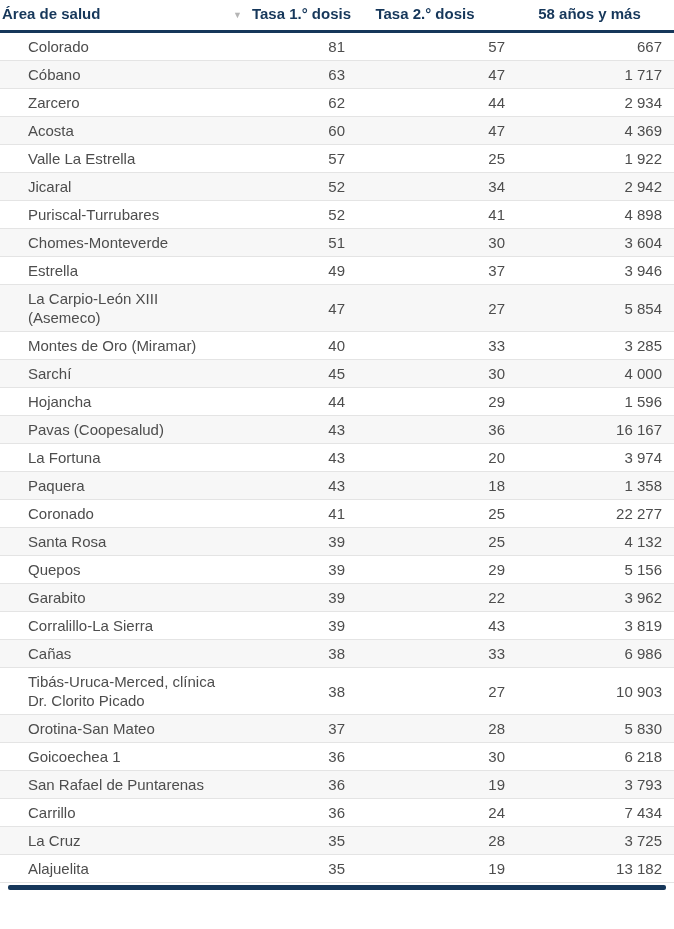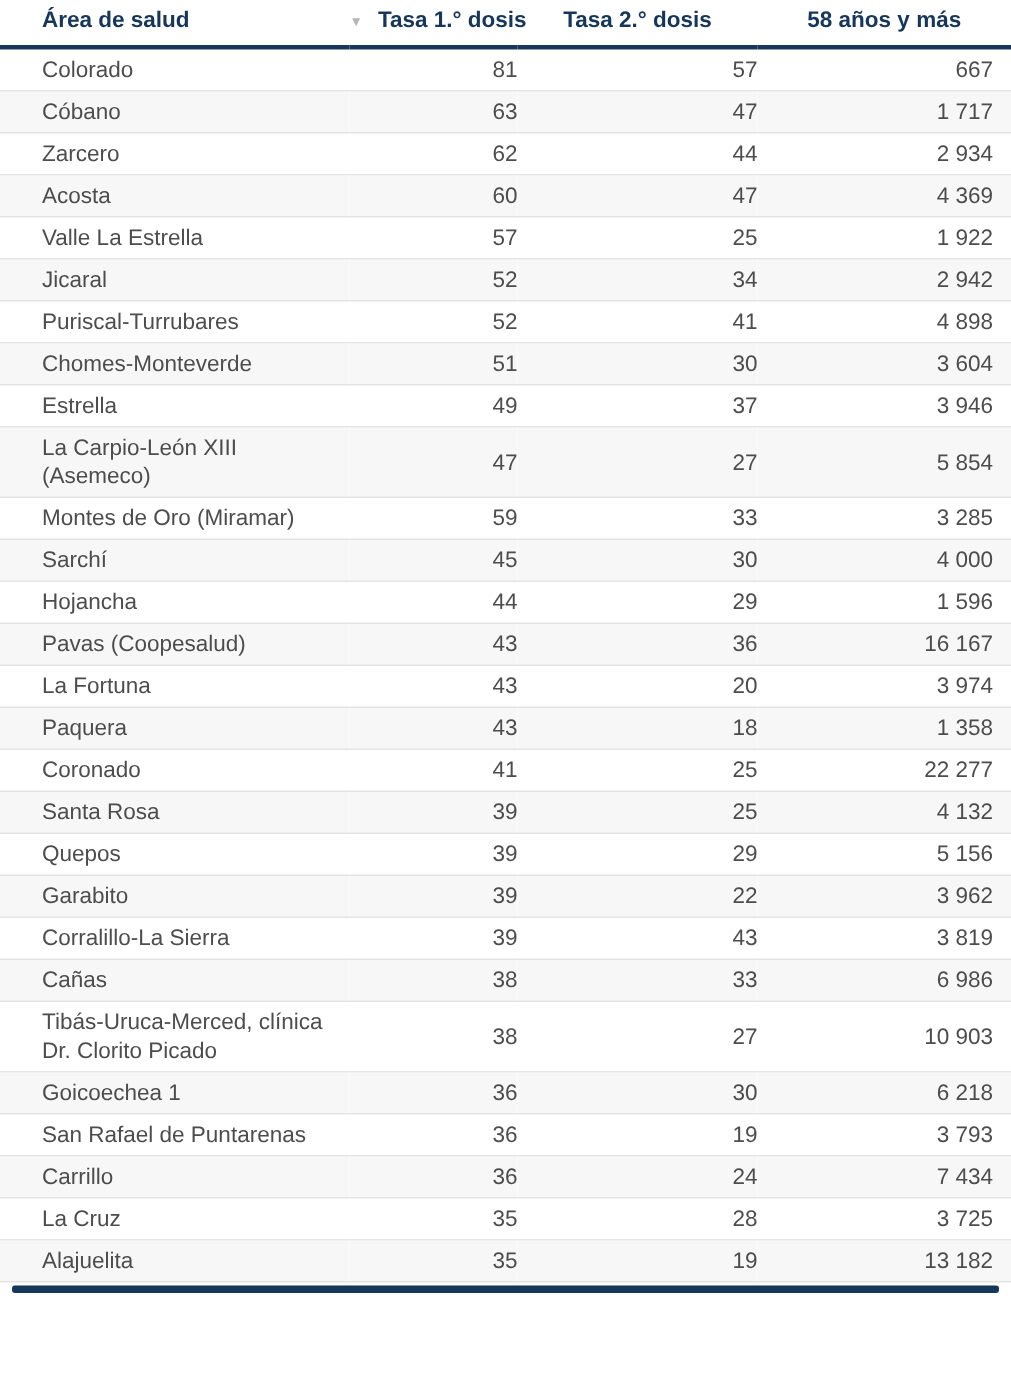--- a/index.html
+++ b/index.html
@@ -24,21 +24,21 @@
     font-size: 15px;
     font-weight: 700;
     color: #16375a;
     text-align: center;
     padding: 5px 0 8px 0;
     border-bottom: 3px solid #16375a;
     vertical-align: middle;
     white-space: nowrap;
     cursor: pointer;
   }
-  th.c0 { text-align: left; padding-left: 28px; }
+  th.c0 { text-align: left; padding-left: 2px; }
   th.c3 { padding-right: 0; }
   .sort {
     display: inline-block;
     font-size: 9px;
     color: #b5b5b5;
     margin-right: 10px;
     transform: translateY(-1px);
   }
   tbody td {
     font-size: 15px;
@@ -138,21 +138,21 @@
           <td class="c3">3 946</td>
         </tr>
         <tr>
           <td class="c0">La Carpio-León XIII (Asemeco)</td>
           <td class="c1">47</td>
           <td class="c2">27</td>
           <td class="c3">5 854</td>
         </tr>
         <tr>
           <td class="c0">Montes de Oro (Miramar)</td>
-          <td class="c1">59</td>
+          <td class="c1">40</td>
           <td class="c2">33</td>
           <td class="c3">3 285</td>
         </tr>
         <tr>
           <td class="c0">Sarchí</td>
           <td class="c1">45</td>
           <td class="c2">30</td>
           <td class="c3">4 000</td>
         </tr>
         <tr>
@@ -213,20 +213,26 @@
           <td class="c0">Cañas</td>
           <td class="c1">38</td>
           <td class="c2">33</td>
           <td class="c3">6 986</td>
         </tr>
         <tr>
           <td class="c0">Tibás-Uruca-Merced, clínica Dr. Clorito Picado</td>
           <td class="c1">38</td>
           <td class="c2">27</td>
           <td class="c3">10 903</td>
+        </tr>
+        <tr>
+          <td class="c0">Orotina-San Mateo</td>
+          <td class="c1">37</td>
+          <td class="c2">28</td>
+          <td class="c3">5 830</td>
         </tr>
         <tr>
           <td class="c0">Goicoechea 1</td>
           <td class="c1">36</td>
           <td class="c2">30</td>
           <td class="c3">6 218</td>
         </tr>
         <tr>
           <td class="c0">San Rafael de Puntarenas</td>
           <td class="c1">36</td>

